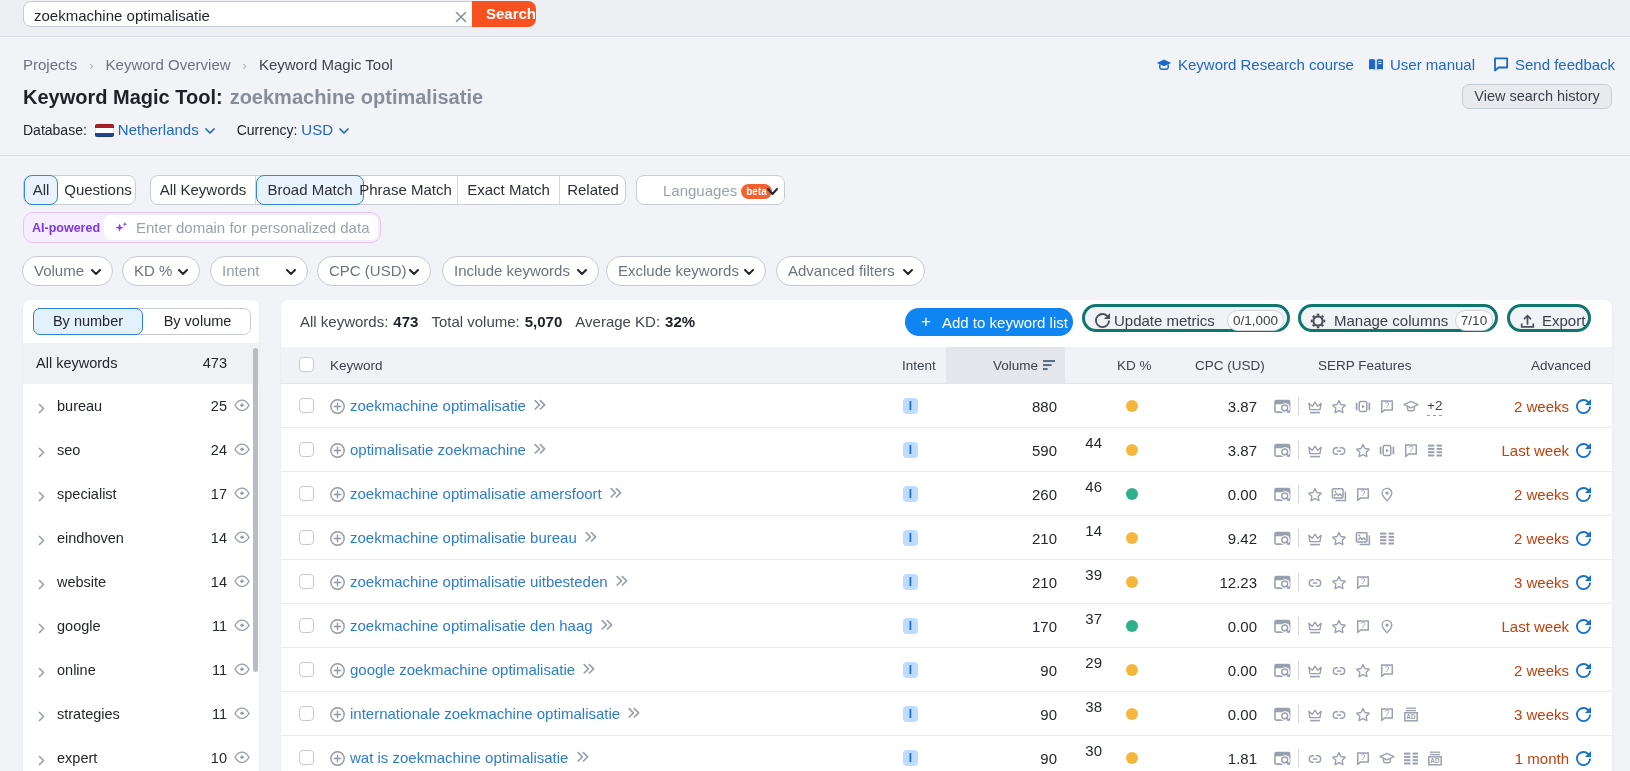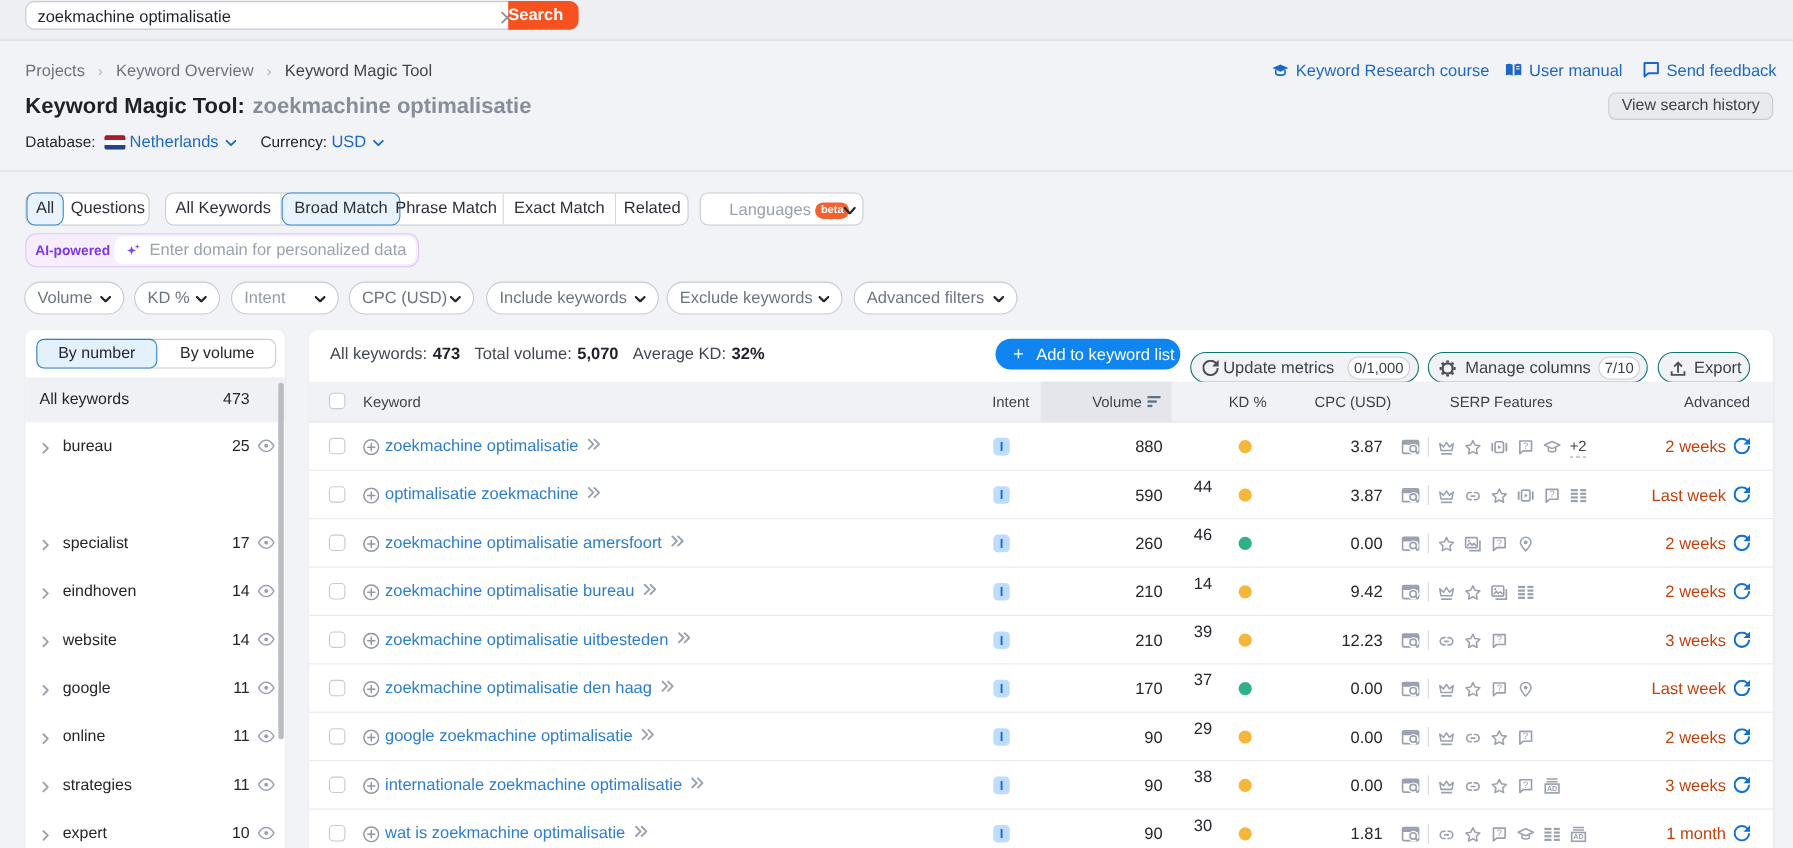--- a/index.html
+++ b/index.html
@@ -4,21 +4,21 @@
 * { margin:0; padding:0; box-sizing:border-box; }
 html,body { width:1630px; height:771px; overflow:hidden; }
 body { font-family:"Liberation Sans", sans-serif; background:#f2f3f7; position:relative; }
 #app { position:absolute; inset:0; }
 
 
 .topbar { position:absolute; top:0; left:0; width:1630px; height:37px; background:#edeff3; border-bottom:1px solid #d9dce1; }
 .sinput { position:absolute; left:23px; top:1px; width:455px; height:26px; background:#fff; border:1px solid #c6cad1; border-radius:8px 0 0 8px; }
 .sinput span.txt { position:absolute; left:10px; top:5px; font-size:15px; color:#1f2329; }
 .sinput .xi { position:absolute; right:10px; top:7px; }
-.sbtn { position:absolute; left:462px; top:1px; width:64px; height:26px; background:#f85120; border-radius:0 8px 8px 0; color:#fff; font-size:15px; font-weight:bold; text-align:left; line-height:26px; }
+.sbtn { position:absolute; left:472px; top:1px; width:64px; height:26px; background:#f85120; border-radius:0 8px 8px 0; color:#fff; font-size:15px; font-weight:bold; text-align:right; line-height:26px; }
 
 
 .bc { position:absolute; top:56px; left:23px; font-size:15px; color:#6d737e; }
 .bc .sep { color:#aab0ba; margin:0 12px; font-size:13px; }
 .bc .cur { color:#3f444c; }
 .toplinks { position:absolute; top:56px; left:1150px; width:462px; font-size:15px; color:#1d68c6; }
 .toplinks .lk { position:absolute; top:0; white-space:nowrap; }
 .toplinks svg { vertical-align:-2px; margin-right:6px; }
 
 .vhbtn { position:absolute; top:84px; left:1462px; width:150px; height:25px; background:#e8eaee; border:1px solid #c7cbd2; border-radius:7px; font-size:14.5px; color:#3c4149; text-align:center; line-height:23px; }
@@ -76,21 +76,21 @@
 .sarrow { position:absolute; left:15px; top:17px; width:8px; height:8px; }
 .sbar { position:absolute; left:253px; top:348px; width:5px; height:324px; background:#b9bcc2; border-radius:3px; z-index:5; }
 
 
 .stats { position:absolute; left:19px; top:13px; font-size:15px; color:#42474f; }
 .stats b { color:#20242a; margin-left:5px; }
 .stats .sp { margin-left:13px; }
 .btn-blue { position:absolute; left:624px; top:8px; width:168px; height:28px; background:#0e85f1; border-radius:14px; color:#fff; }
 .btn-blue .pl { position:absolute; left:16px; top:4px; font-size:17px; font-weight:normal; }
 .btn-blue .tx { position:absolute; left:37px; top:6px; font-size:15px; }
-.gbtn { position:absolute; top:20px; height:28px; background:#f1f2f5; border:1px solid #0f766e; border-radius:14px; }
+.gbtn { position:absolute; top:4px; height:28px; background:#f1f2f5; border:3px solid #0f766e; border-radius:14px; }
 .gbtn .tx { position:absolute; top:5px; font-size:15px; color:#3c4149; white-space:nowrap; }
 .pill { position:absolute; top:3px; height:21px; background:#fff; border:1px solid #ccd0d7; border-radius:11px; font-size:13.5px; color:#3c4149; text-align:center; }
 
 
 .thead { position:absolute; left:0; top:47px; width:1331px; height:37px; background:#f1f2f6; border-bottom:1px solid #e2e4e9; font-size:13.5px; color:#3e434b; }
 .volcell { position:absolute; left:665px; top:0; width:119px; height:37px; background:#e4e6ec; }
 .th { position:absolute; top:11px; }
 
 
 .trow { position:absolute; left:0; width:1331px; height:44px; border-bottom:1px solid #e8eaee; font-size:15px; }
@@ -233,20 +233,31 @@
 <span class="sarrow"><svg width="8" height="11" viewBox="0 0 8 11" style="">
             <path d="M1.5 1.5l4 4-4 4" fill="none" stroke="#9ba0ab" stroke-width="1.7" stroke-linecap="round" stroke-linejoin="round"></path>
           </svg></span>
 <span class="sname">bureau</span>
 <span class="scnt">25</span>
 <span class="seye"><svg width="16" height="15" viewBox="0 0 16 15" style="">
             <path d="M1 7.3C3.1 3.7 5.5 2.2 8 2.2s4.9 1.5 7 5.1c-2.1 3.6-4.5 5.1-7 5.1S3.1 10.9 1 7.3z" fill="none" stroke="#9aa0ad" stroke-width="1.3"></path>
             <circle cx="8" cy="7.3" r="1.8" fill="#9aa0ad"></circle>
           </svg></span>
 </div>
+<div class="sitem" style="top:128px">
+<span class="sarrow"><svg width="8" height="11" viewBox="0 0 8 11" style="">
+            <path d="M1.5 1.5l4 4-4 4" fill="none" stroke="#9ba0ab" stroke-width="1.7" stroke-linecap="round" stroke-linejoin="round"></path>
+          </svg></span>
+<span class="sname">seo</span>
+<span class="scnt">24</span>
+<span class="seye"><svg width="16" height="15" viewBox="0 0 16 15" style="">
+            <path d="M1 7.3C3.1 3.7 5.5 2.2 8 2.2s4.9 1.5 7 5.1c-2.1 3.6-4.5 5.1-7 5.1S3.1 10.9 1 7.3z" fill="none" stroke="#9aa0ad" stroke-width="1.3"></path>
+            <circle cx="8" cy="7.3" r="1.8" fill="#9aa0ad"></circle>
+          </svg></span>
+</div>
 <div class="sitem" style="top:172px">
 <span class="sarrow"><svg width="8" height="11" viewBox="0 0 8 11" style="">
             <path d="M1.5 1.5l4 4-4 4" fill="none" stroke="#9ba0ab" stroke-width="1.7" stroke-linecap="round" stroke-linejoin="round"></path>
           </svg></span>
 <span class="sname">specialist</span>
 <span class="scnt">17</span>
 <span class="seye"><svg width="16" height="15" viewBox="0 0 16 15" style="">
             <path d="M1 7.3C3.1 3.7 5.5 2.2 8 2.2s4.9 1.5 7 5.1c-2.1 3.6-4.5 5.1-7 5.1S3.1 10.9 1 7.3z" fill="none" stroke="#9aa0ad" stroke-width="1.3"></path>
             <circle cx="8" cy="7.3" r="1.8" fill="#9aa0ad"></circle>
           </svg></span>

